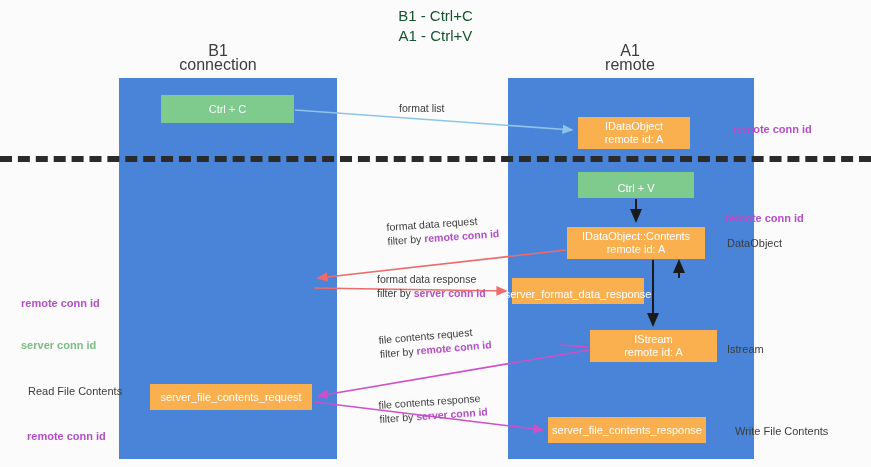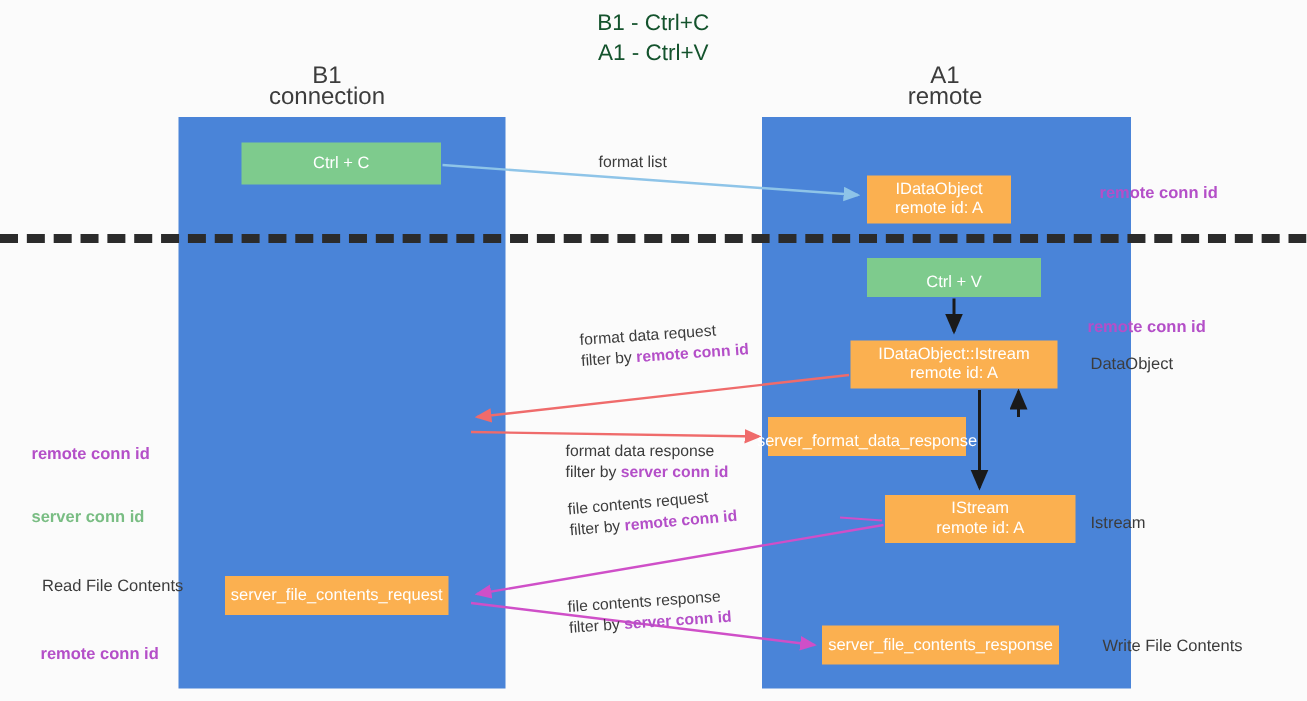--- a/index.html
+++ b/index.html
@@ -40,27 +40,27 @@
   .box{
     display:flex;flex-direction:column;align-items:center;justify-content:center;
     color:#ffffff;font-size:11px;line-height:13px;text-align:center;
     box-sizing:border-box;padding:3px 6px;
   }
   .box.green{background:#7ecb8d;}
   .box.orange{background:#fbb050;}
   .box .l2{font-size:11px;}
 
   #box-ctrlc{left:161px;top:95px;width:133px;height:28px;}
-  #box-idataobject{left:578px;top:117px;width:96px;height:32px;}
+  #box-idataobject{left:578px;top:117px;width:112px;height:32px;}
   #box-ctrlv{left:578px;top:172px;width:116px;height:26px;justify-content:flex-end;}
   #box-getdata{left:567px;top:227px;width:138px;height:32px;}
   #box-fmt-req{left:152px;top:268px;width:160px;height:26px;}
   #box-fmt-res{left:512px;top:278px;width:132px;height:26px;justify-content:flex-end;}
   #box-istream{left:590px;top:330px;width:127px;height:32px;}
-  #box-file-req{left:150px;top:384px;width:149px;height:26px;}
+  #box-file-req{left:150px;top:384px;width:162px;height:26px;}
   #box-file-res{left:548px;top:417px;width:158px;height:26px;}
 
   
   .side-label{font-size:11px;line-height:14px;white-space:pre;}
   .purple{color:#b44fc8;font-weight:bold;}
   .green-t{color:#79bd83;font-weight:bold;}
   .plain{color:#3c3c3c;}
 
   #lbl-remote-1{left:733px;top:122px;}
   #lbl-remote-2{left:725px;top:211px;}
@@ -73,21 +73,21 @@
   #lbl-read{left:28px;top:384px;}
   #lbl-left-2{left:27px;top:401px;}
 
   
   .conn-label{font-size:10.5px;line-height:14px;white-space:nowrap;color:#3c3c3c;}
   .conn-label b{font-weight:bold;}
 
   #cl-format-list{left:399px;top:101px;}
 
   #cl-fmt-req{left:386px;top:220px;transform:rotate(-4deg);transform-origin:left top;}
-  #cl-fmt-res{left:377px;top:272px;margin-top:22px;}
+  #cl-fmt-res{left:377px;top:272px;}
   #cl-file-req{left:378px;top:333px;transform:rotate(-5deg);transform-origin:left top;}
   #cl-file-res{left:378px;top:398px;transform:rotate(-4deg);transform-origin:left top;}
 
   svg#wires{position:absolute;left:0;top:0;width:871px;height:467px;pointer-events:none;}
 </style>
 </head>
 <body>
 
 <div id="stage">
 
@@ -146,21 +146,21 @@
   <div class="abs box orange" id="box-idataobject">
     <span>IDataObject</span>
     <span class="l2">remote id: A</span>
   </div>
 
   <div class="abs box green" id="box-ctrlv">
     <span>Ctrl + V</span>
   </div>
 
   <div class="abs box orange" id="box-getdata">
-    <span>IDataObject::Istream</span>
+    <span>IDataObject::Contents</span>
     <span class="l2">remote id: A</span>
   </div>
 
 
   <div class="abs box orange" id="box-fmt-res">
     <span>server_format_data_response</span>
   </div>
 
   <div class="abs box orange" id="box-istream">
     <span>IStream</span>

